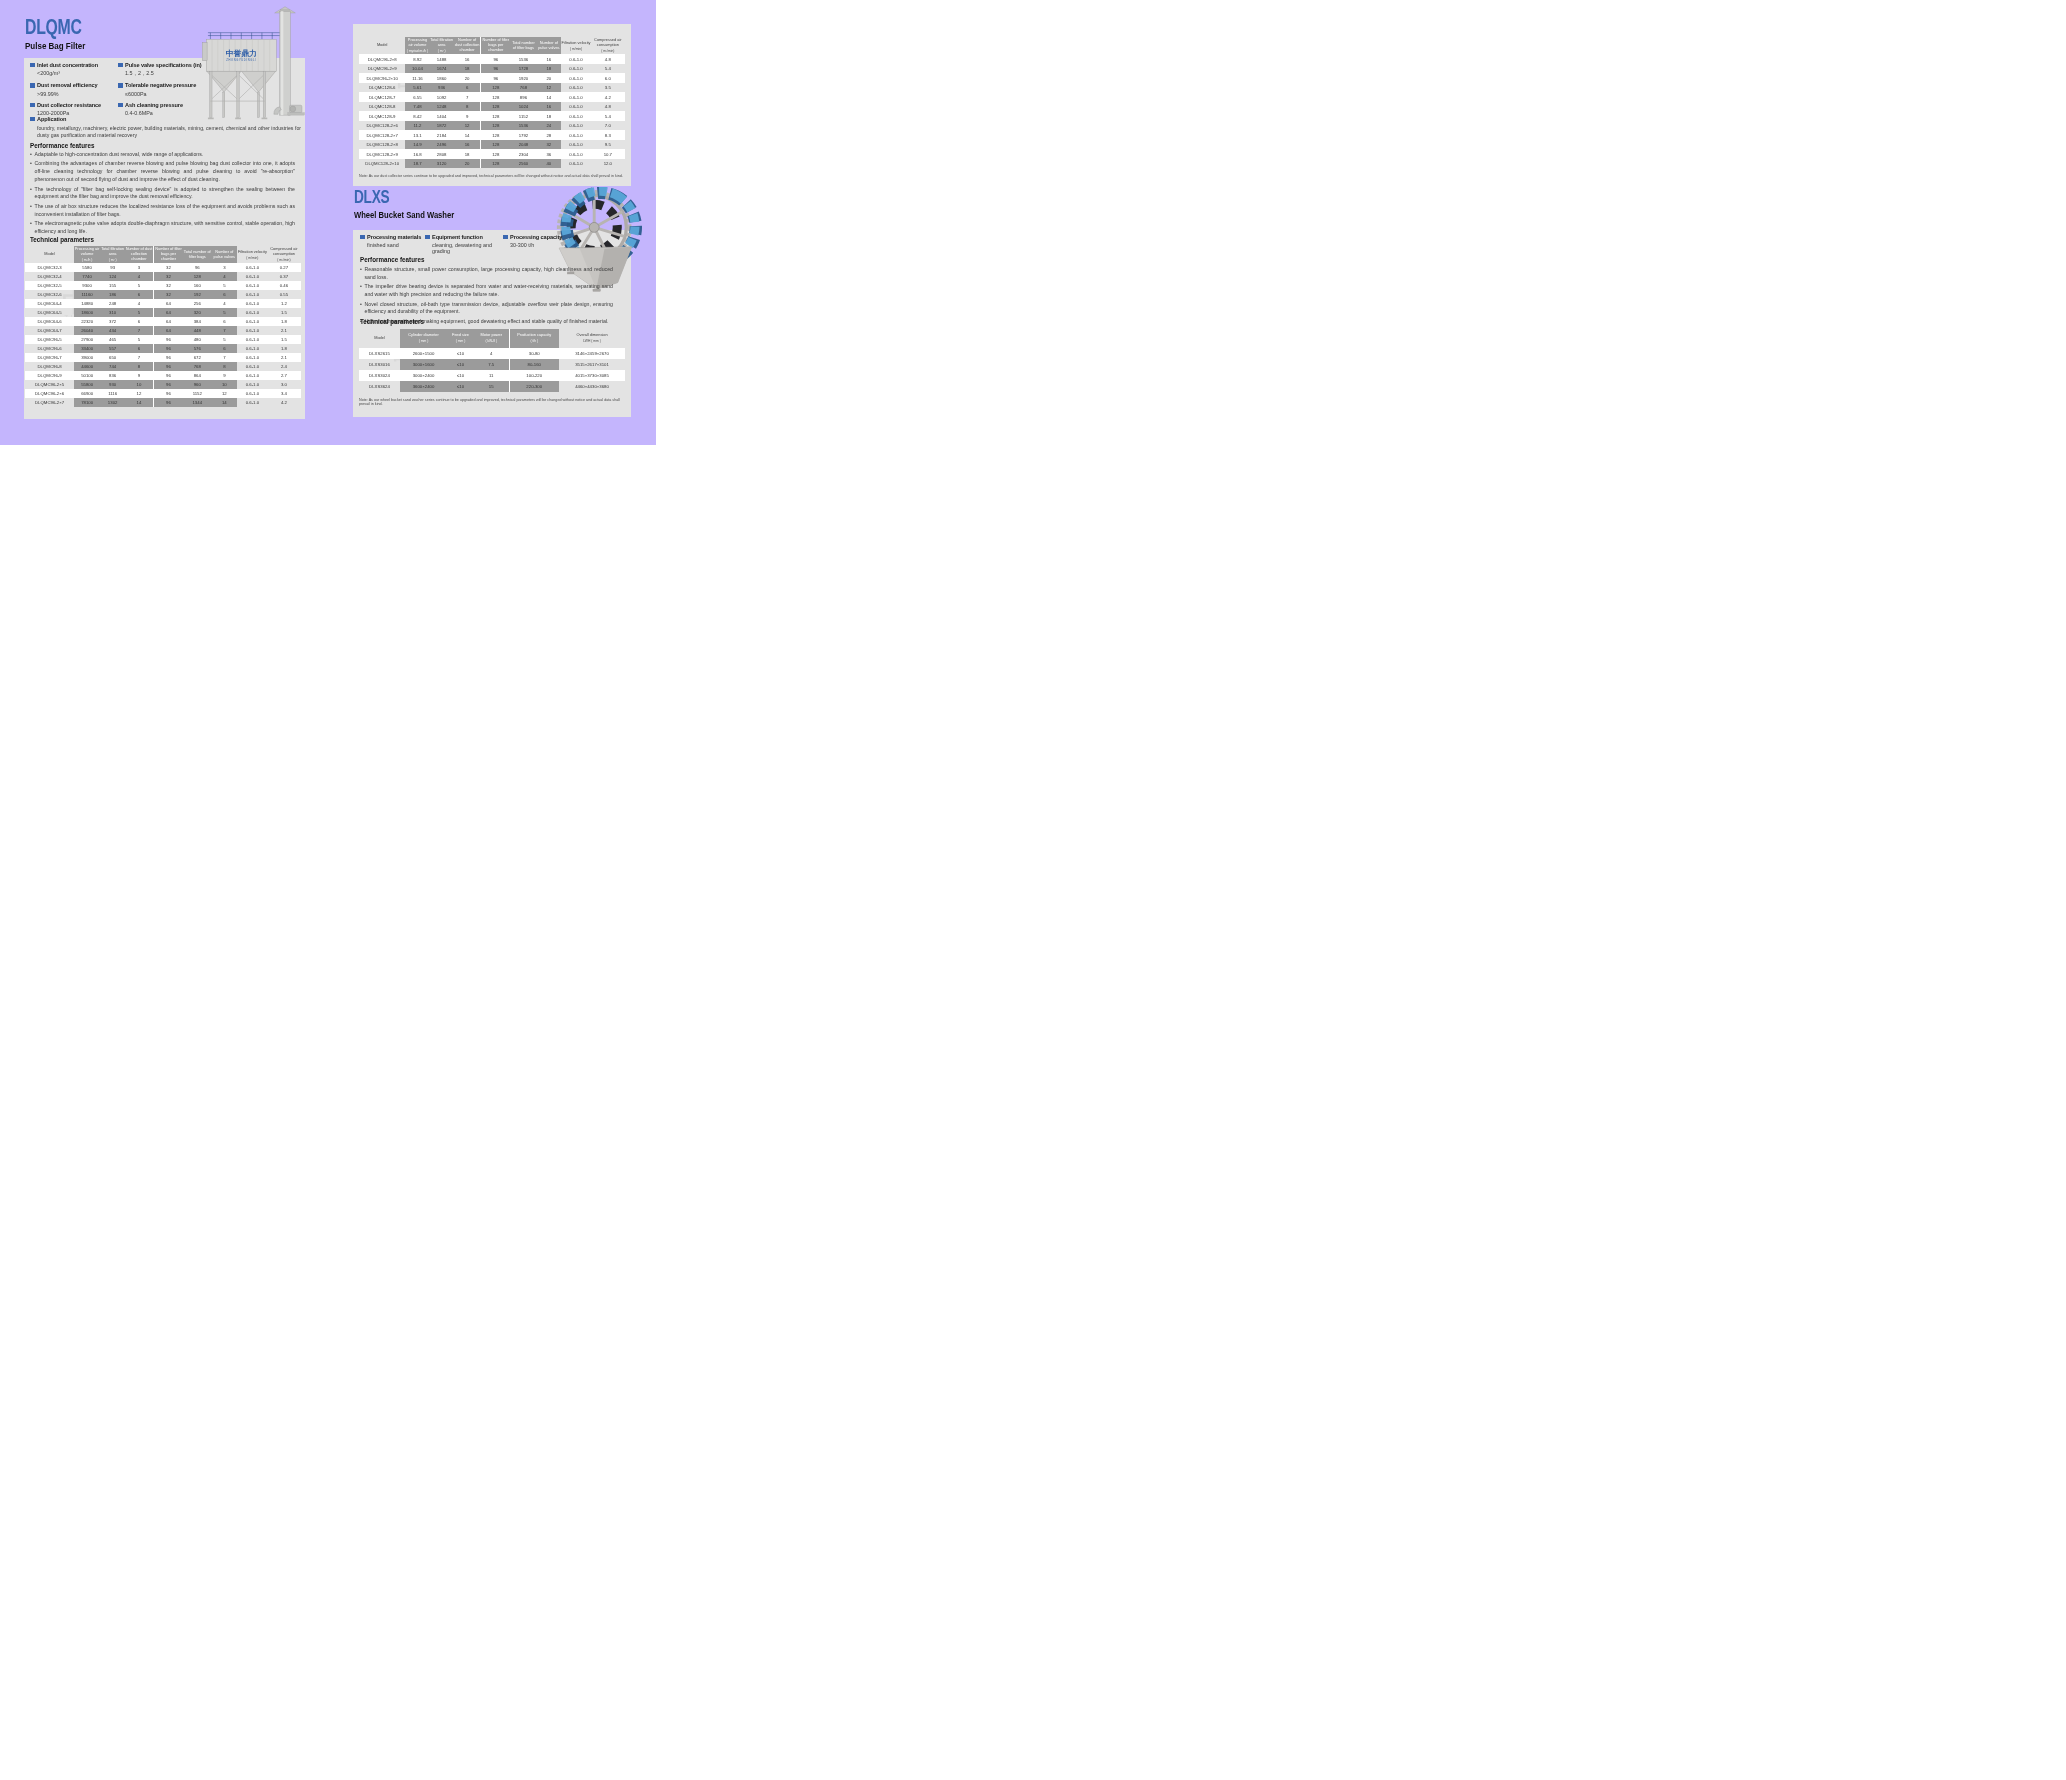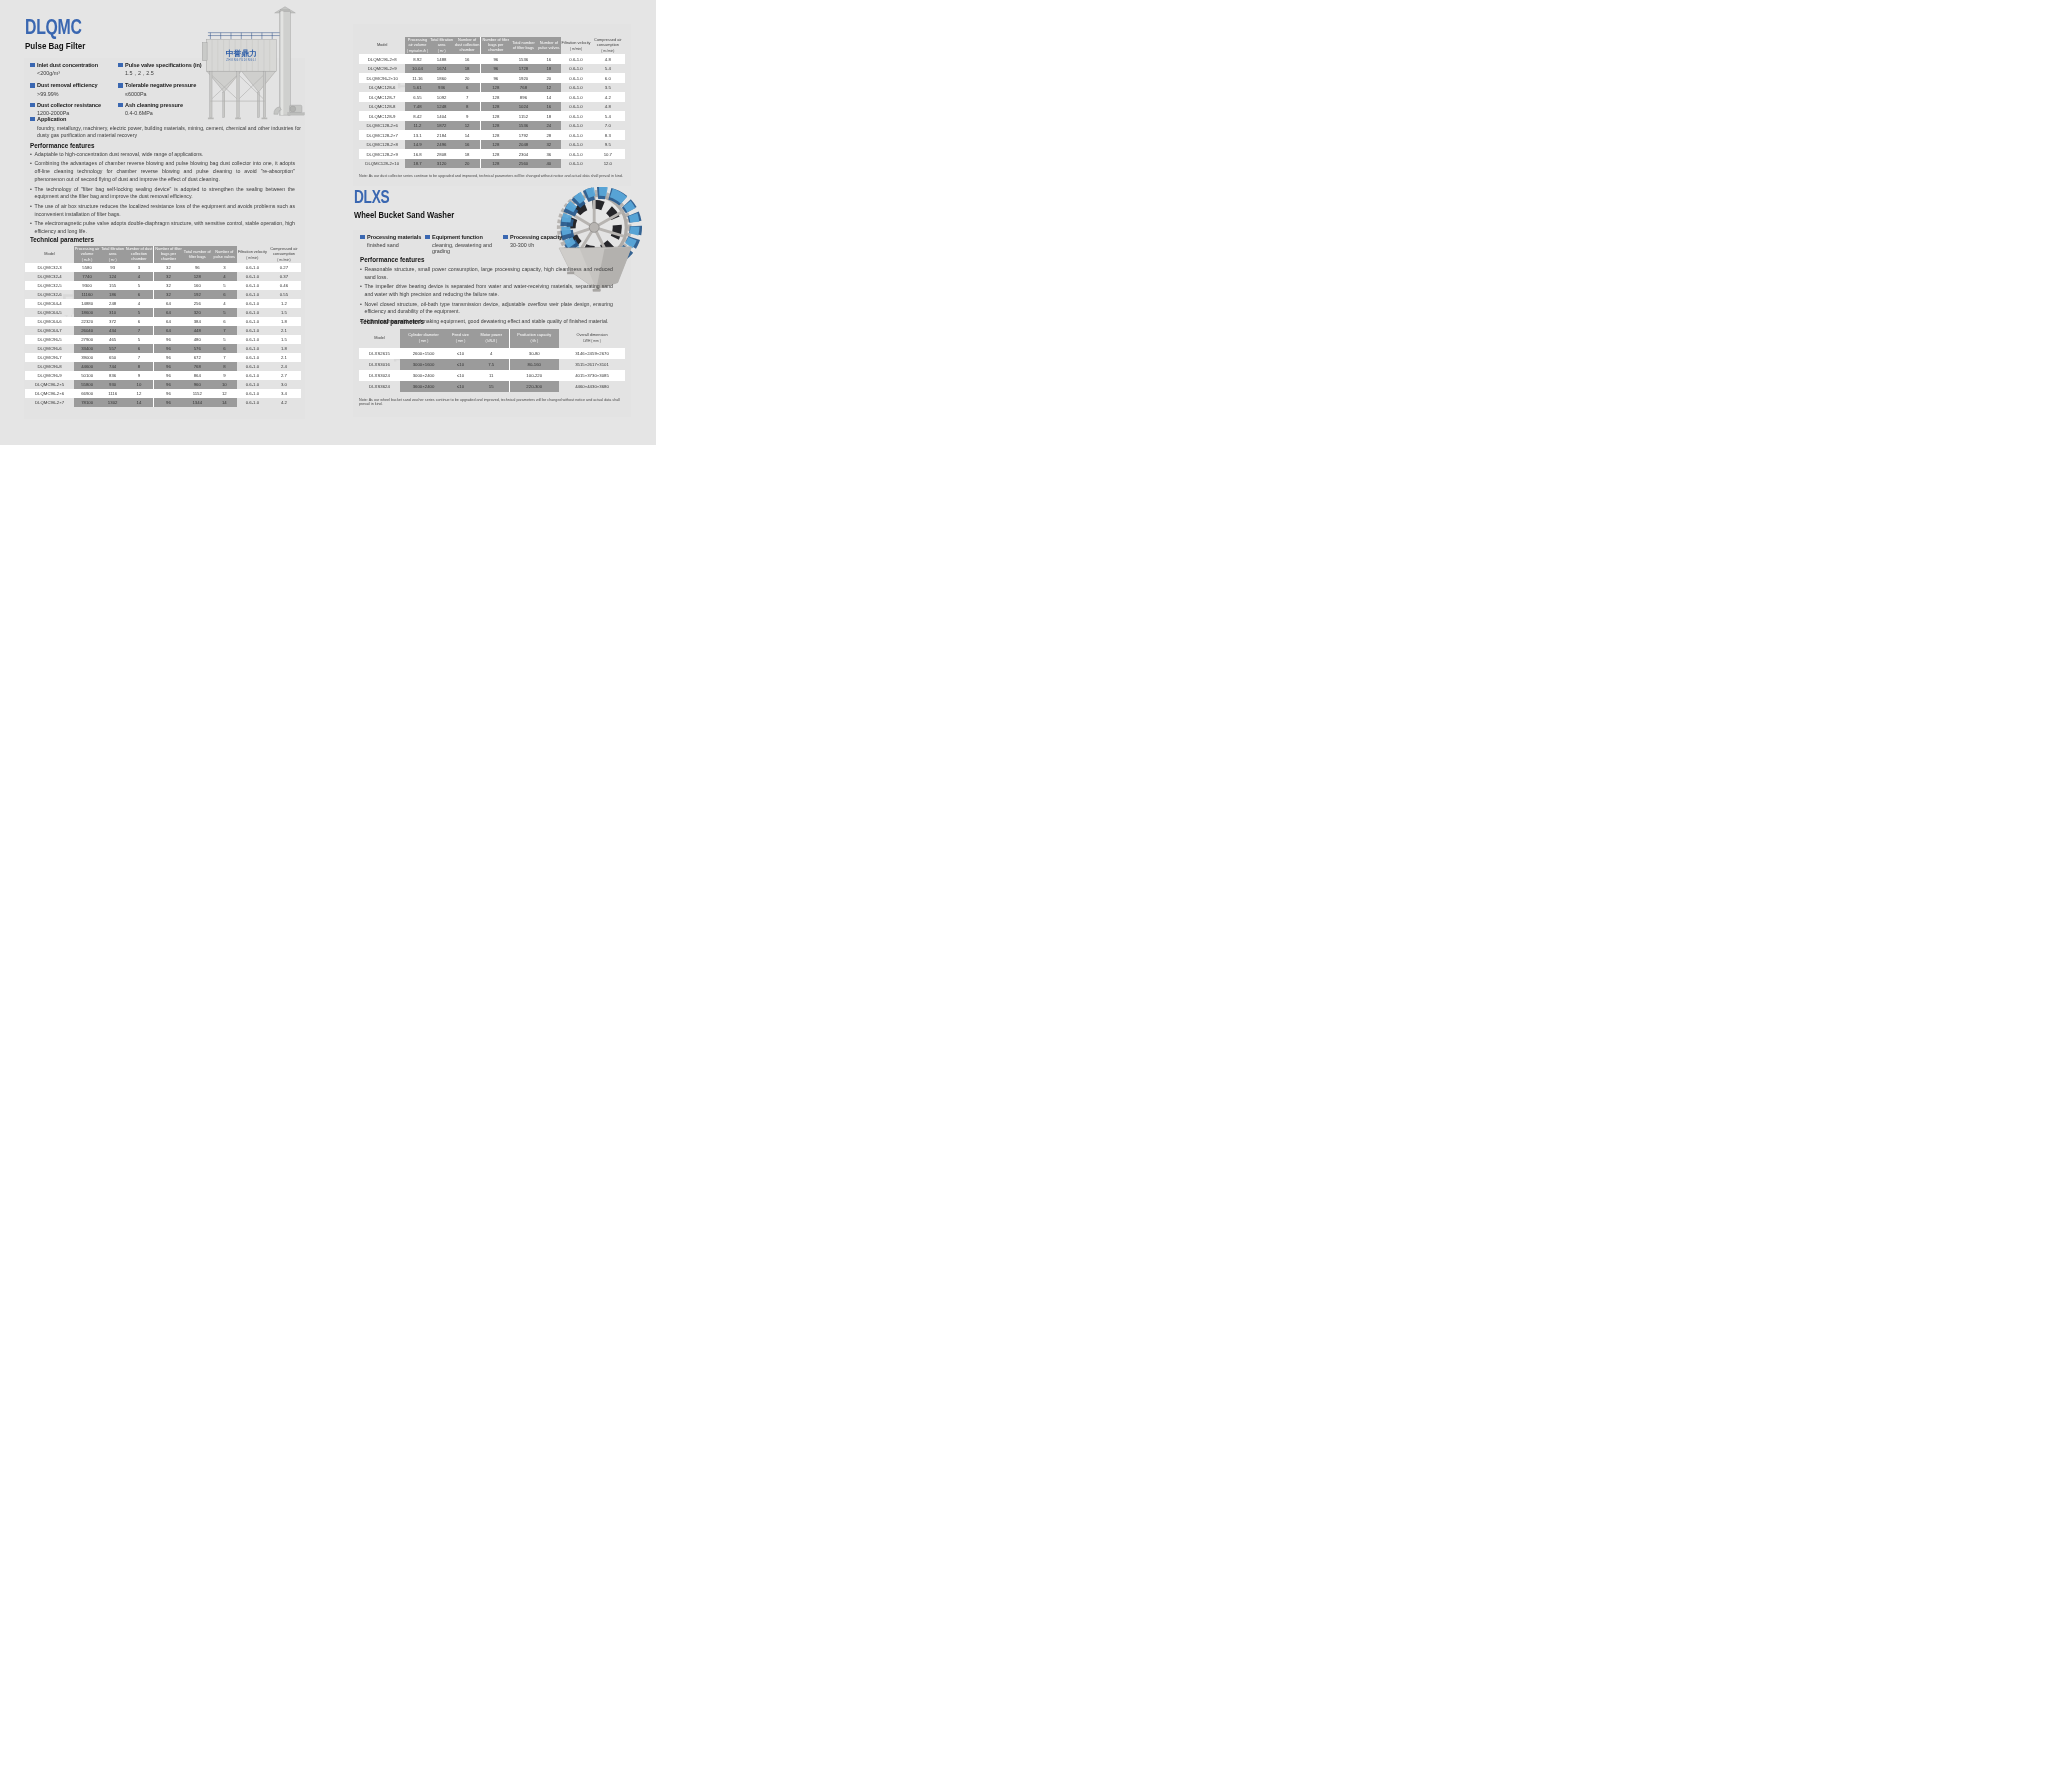--- a/index.html
+++ b/index.html
@@ -1,18 +1,18 @@
 <!DOCTYPE html>
 <html style="font-size:6.6px"><head>
 <meta charset="utf-8">
 <style>
   * { margin:0; padding:0; box-sizing:border-box; }
   html,body { background:#fff; }
   body { font-family:"Liberation Sans", sans-serif; color:#2f2f2f; }
-  .page { position:relative; width:656px; height:445px; background:#e5e5e5; overflow:hidden; }
+  .page { position:relative; width:656px; height:445px; background:#c4b5fd; overflow:hidden; }
 
   .panel { position:absolute; background:#e3e3e3; }
   #panel-left   { left:23.6px;  top:58px; width:281px; height:361px; }
   #panel-right-top { left:353px; top:23.6px; width:278px; height:162px; }
   #panel-right-bottom { left:353px; top:230px; width:278px; height:187px; }
 
   .watermark { position:absolute; color:#000; opacity:0.045; font-weight:bold; pointer-events:none; white-space:nowrap; }
 
   .big-title { position:absolute; color:#3a67b1; font-weight:bold; font-size:22px; letter-spacing:-0.4px; transform:scaleX(0.72); transform-origin:left top; line-height:1; }
   .sub-title { position:absolute; font-weight:bold; font-size:8.7px; color:#111; transform:scaleX(0.92); transform-origin:left top; }

